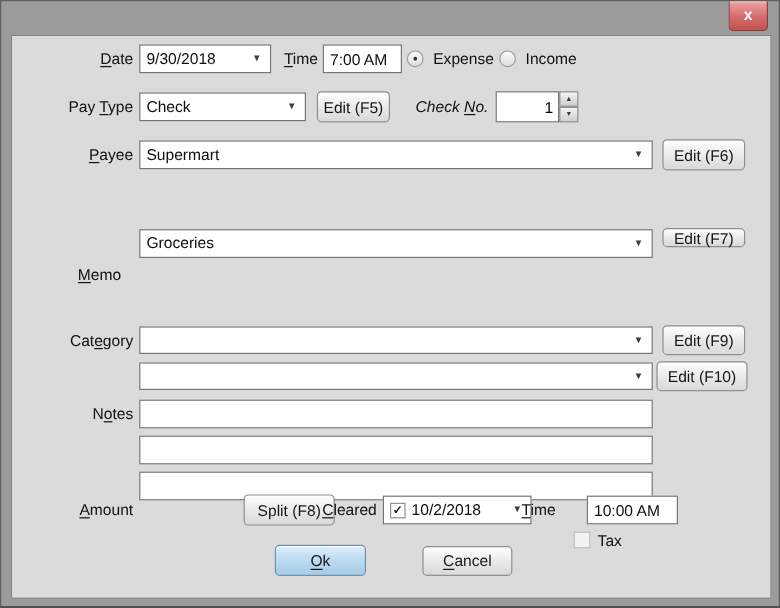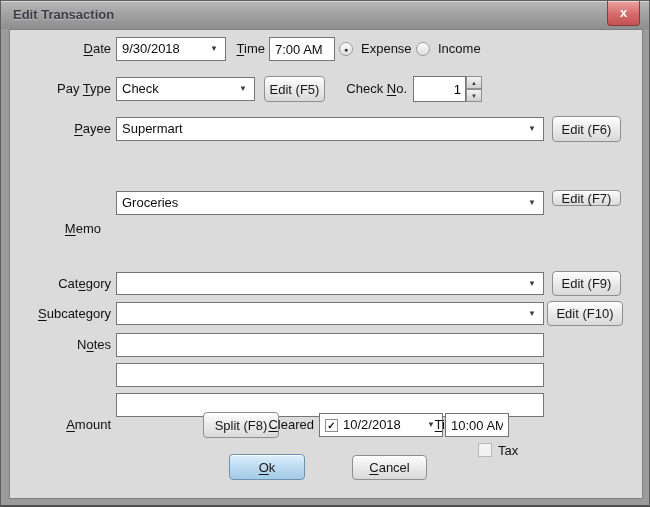--- a/index.html
+++ b/index.html
@@ -101,23 +101,20 @@
     display:flex; align-items:center; justify-content:center; cursor:default;
   }
   .spin-up { top:0; }
   .spin-down { top:13px; }
   .txtlbl { position:absolute; white-space:nowrap; color:#111; }
 </style>
 </head>
 <body>
 
 <div class="window">
-  <div class="titlebar">
-    <span class="window-title">Edit Transaction</span>
-  </div>
   <div class="close-btn">
     <span>x</span>
   </div>
 
   <div class="content"></div>
 
   <span class="lbl" style="left:10px; top:36px; width:100px;"><u>D</u>ate</span>
   <div class="combo" style="left:115px; top:36px; width:110px;">
     <span class="val">9/30/2018</span>
     <span class="arrow">▼</span>
@@ -132,21 +129,21 @@
     <span class="dot"></span>
   </span>
   <span class="txtlbl" style="left:437px; top:40px;">Income</span>
 
   <span class="lbl" style="left:10px; top:76px; width:100px;">Pay <u>T</u>ype</span>
   <div class="combo" style="left:115px; top:76px; width:139px;">
     <span class="val">Check</span>
     <span class="arrow">▼</span>
   </div>
   <div class="btn" style="left:263px; top:75px; width:61px; height:26px;">Edit (F5)</div>
-  <span class="lbl" style="left:330px; top:76px; width:76px;">Check <u>N</u>o.</span>
+  <span class="lbl" style="left:330px; top:76px; width:76px;font-style:italic;">Check <u>N</u>o.</span>
   <div class="spinner" style="left:412px; top:75px; width:69px;">
     <input value="1" style="">
     <div class="spin-btns">
       <div class="spin-btn spin-up">
           <span>▲</span>
         </div>
       <div class="spin-btn spin-down">
           <span>▼</span>
         </div>
     </div>
@@ -166,41 +163,40 @@
   </div>
   <div class="btn" style="left:551px; top:189px; width:69px; height:16px;">Edit (F7)</div>
 
   <span class="lbl" style="left:10px; top:271px; width:100px;">Cat<u>e</u>gory</span>
   <div class="combo" style="left:115px; top:271px; width:428px; height:23px;">
     <span class="val"></span>
     <span class="arrow">▼</span>
   </div>
   <div class="btn" style="left:551px; top:270px; width:69px; height:25px;">Edit (F9)</div>
 
-  <span class="lbl" style="left:10px; top:301px; width:100px;"><u>S</u>ubcategory</span>
   <div class="combo" style="left:115px; top:301px; width:428px; height:23px;">
     <span class="val"></span>
     <span class="arrow">▼</span>
   </div>
   <div class="btn" style="left:546px; top:300px; width:76px; height:25px;">Edit (F10)</div>
 
   <span class="lbl" style="left:10px; top:332px; width:100px;">N<u>o</u>tes</span>
   <input class="field" style="left: 115px; top: 332px; width: 428px;" value="">
   <input class="field" style="left: 115px; top: 362px; width: 428px;" value="">
   <input class="field" style="left: 115px; top: 392px; width: 428px;" value="">
 
   <span class="lbl" style="left:10px; top:412px; width:100px;"><u>A</u>mount</span>
   <div class="btn" style="left:202px; top:411px; width:76px; height:26px;">Split (F8)</div>
   <span class="lbl" style="left:258px; top:412px; width:55px;"><u>C</u>leared</span>
   <div class="combo" style="left:318px; top:412px; width:124px;">
     <span class="cb-inline"><span>✓</span></span>
     <span class="val bold">10/2/2018</span>
     <span class="arrow">▼</span>
   </div>
   <span class="lbl" style="left:428px; top:412px; width:34px;"><u>T</u>ime</span>
-  <input class="field" style="left: 444px; top: 412px; width: 64px;" value="10:00 AM">
+  <input class="field" style="left: 488px; top: 412px; width: 76px;" value="10:00 AM">
 
   <span class="cb cb-light" style="left:477px; top:442px;"><span></span></span>
   <span class="txtlbl" style="left:497px; top:442px;">Tax</span>
 
   <div class="btn btn-ok" style="left:228px; top:453px; width:76px; height:26px;"><u>O</u>k</div>
   <div class="btn" style="left:351px; top:454px; width:75px; height:25px;"><u>C</u>ancel</div>
 </div>
 
 </body></html>

